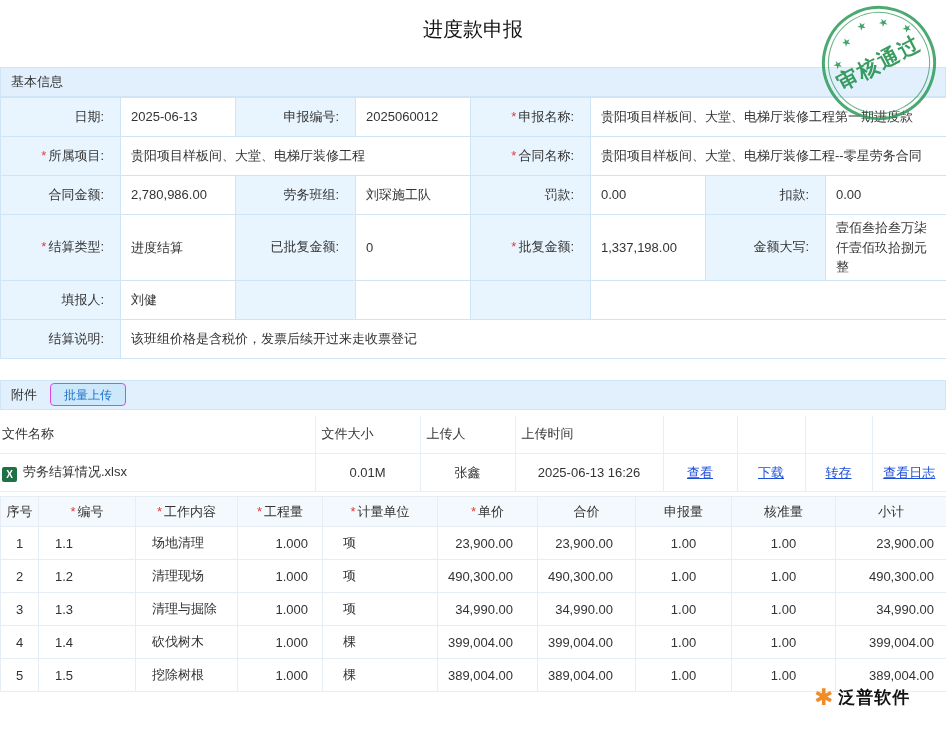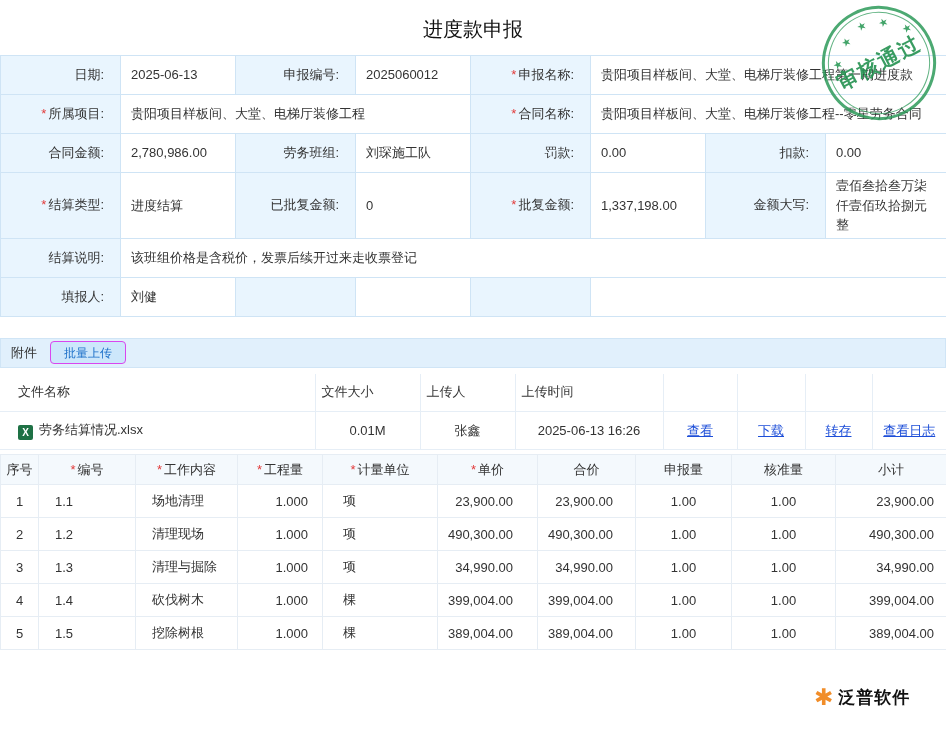--- a/index.html
+++ b/index.html
@@ -16,21 +16,21 @@
   .form{width:946px;font-size:13px;color:#333}
   .form td{border:1px solid #cfe4f5;height:39px;padding:3px 8px;overflow:hidden}
   .form td.lbl{background:#e9f5fe;text-align:right;padding-right:16px}
   .form td.val{background:#fff;text-align:left;padding-left:10px;line-height:1.5}
   .form tr.tall td{height:57px}
   .req{color:#e23b3b;margin-right:2px}
   .att{width:946px;font-size:13px;color:#333;margin-top:6px}
   .att th,.att td{border-right:1px solid #e6eef6;border-bottom:1px solid #e6eef6;height:38px;padding:0 6px;font-weight:400;overflow:hidden}
   .att th:last-child,.att td:last-child{border-right:none}
   .att th{color:#333;text-align:left}
-  .att th.name,.att td.name{text-align:left;padding-left:18px}
+  .att th.name,.att td.name{text-align:left;padding-left:2px}
   .att td{text-align:center}
   .excel{display:inline-block;width:15px;height:15px;background:#1e7145;color:#fff;font-size:10px;font-weight:700;text-align:center;line-height:15px;border-radius:2px;margin-right:6px;vertical-align:-2px}
   .link{color:#1d4ed8;text-decoration:underline;cursor:pointer}
   .ql{width:946px;font-size:13px;color:#333;margin-top:4px}
   .ql th,.ql td{border:1px solid #e6edf4;overflow:hidden}
   .ql th{height:30px;background:#f4f9fd;font-weight:400;padding:0 4px}
   .ql td{height:33px;padding:0 6px;background:#fff}
   .ql td.c{text-align:center}
   .ql td.l{text-align:left;padding-left:16px}
   .ql td.l2{text-align:left;padding-left:20px}
@@ -57,20 +57,23 @@
   <div class="stamp">
     <div class="stamp-inner"></div>
     <span class="star s1">★</span>
     <span class="star s2">★</span>
     <span class="star s3">★</span>
     <span class="star s4">★</span>
     <span class="star s5">★</span>
     <div class="stamp-text">审核通过</div>
   </div>
 
+  <div class="secbar first">
+    <span>基本信息</span>
+  </div>
 
   <table class="form">
     <colgroup>
       <col style="width:120px">
         <col style="width:115px">
         <col style="width:120px">
         <col style="width:115px">
       <col style="width:120px">
         <col style="width:115px">
         <col style="width:120px">
@@ -105,30 +108,30 @@
       <td class="lbl"><span class="req">*</span><span>结算类型:</span></td>
       <td class="val">进度结算</td>
       <td class="lbl">已批复金额:</td>
       <td class="val">0</td>
       <td class="lbl"><span class="req">*</span><span>批复金额:</span></td>
       <td class="val">1,337,198.00</td>
       <td class="lbl">金额大写:</td>
       <td class="val">壹佰叁拾叁万柒仟壹佰玖拾捌元整</td>
     </tr>
     <tr>
-      <td class="lbl">结算说明:</td>
-      <td class="val" colspan="7">该班组价格是含税价，发票后续开过来走收票登记</td>
-    </tr>
-    <tr>
       <td class="lbl">填报人:</td>
       <td class="val">刘健</td>
       <td class="lbl"></td>
       <td class="val"></td>
       <td class="lbl"></td>
       <td class="val" colspan="3"></td>
+    </tr>
+    <tr>
+      <td class="lbl">结算说明:</td>
+      <td class="val" colspan="7">该班组价格是含税价，发票后续开过来走收票登记</td>
     </tr>
   </tbody>
     </table>
 
   <div class="secbar gap20">
     <span>附件</span>
     <button class="btn">批量上传</button>
   </div>
 
   <table class="att">

